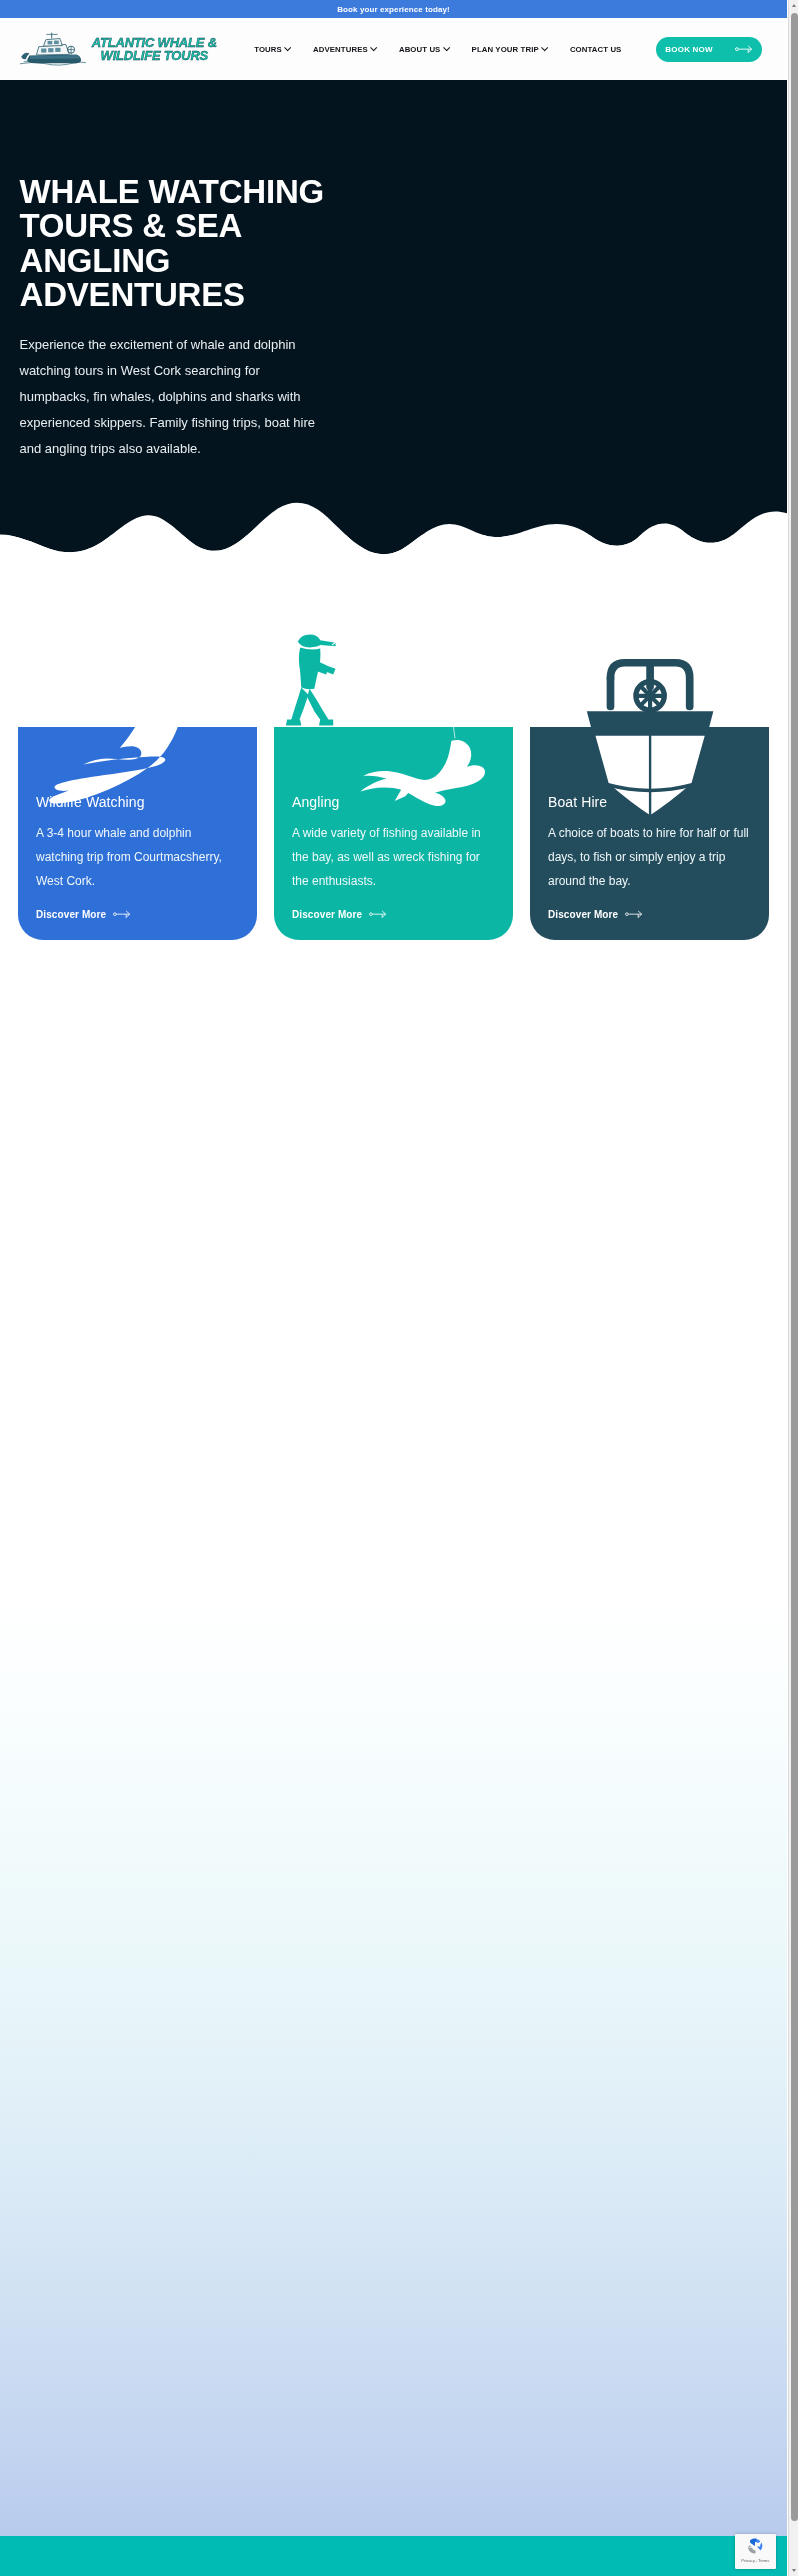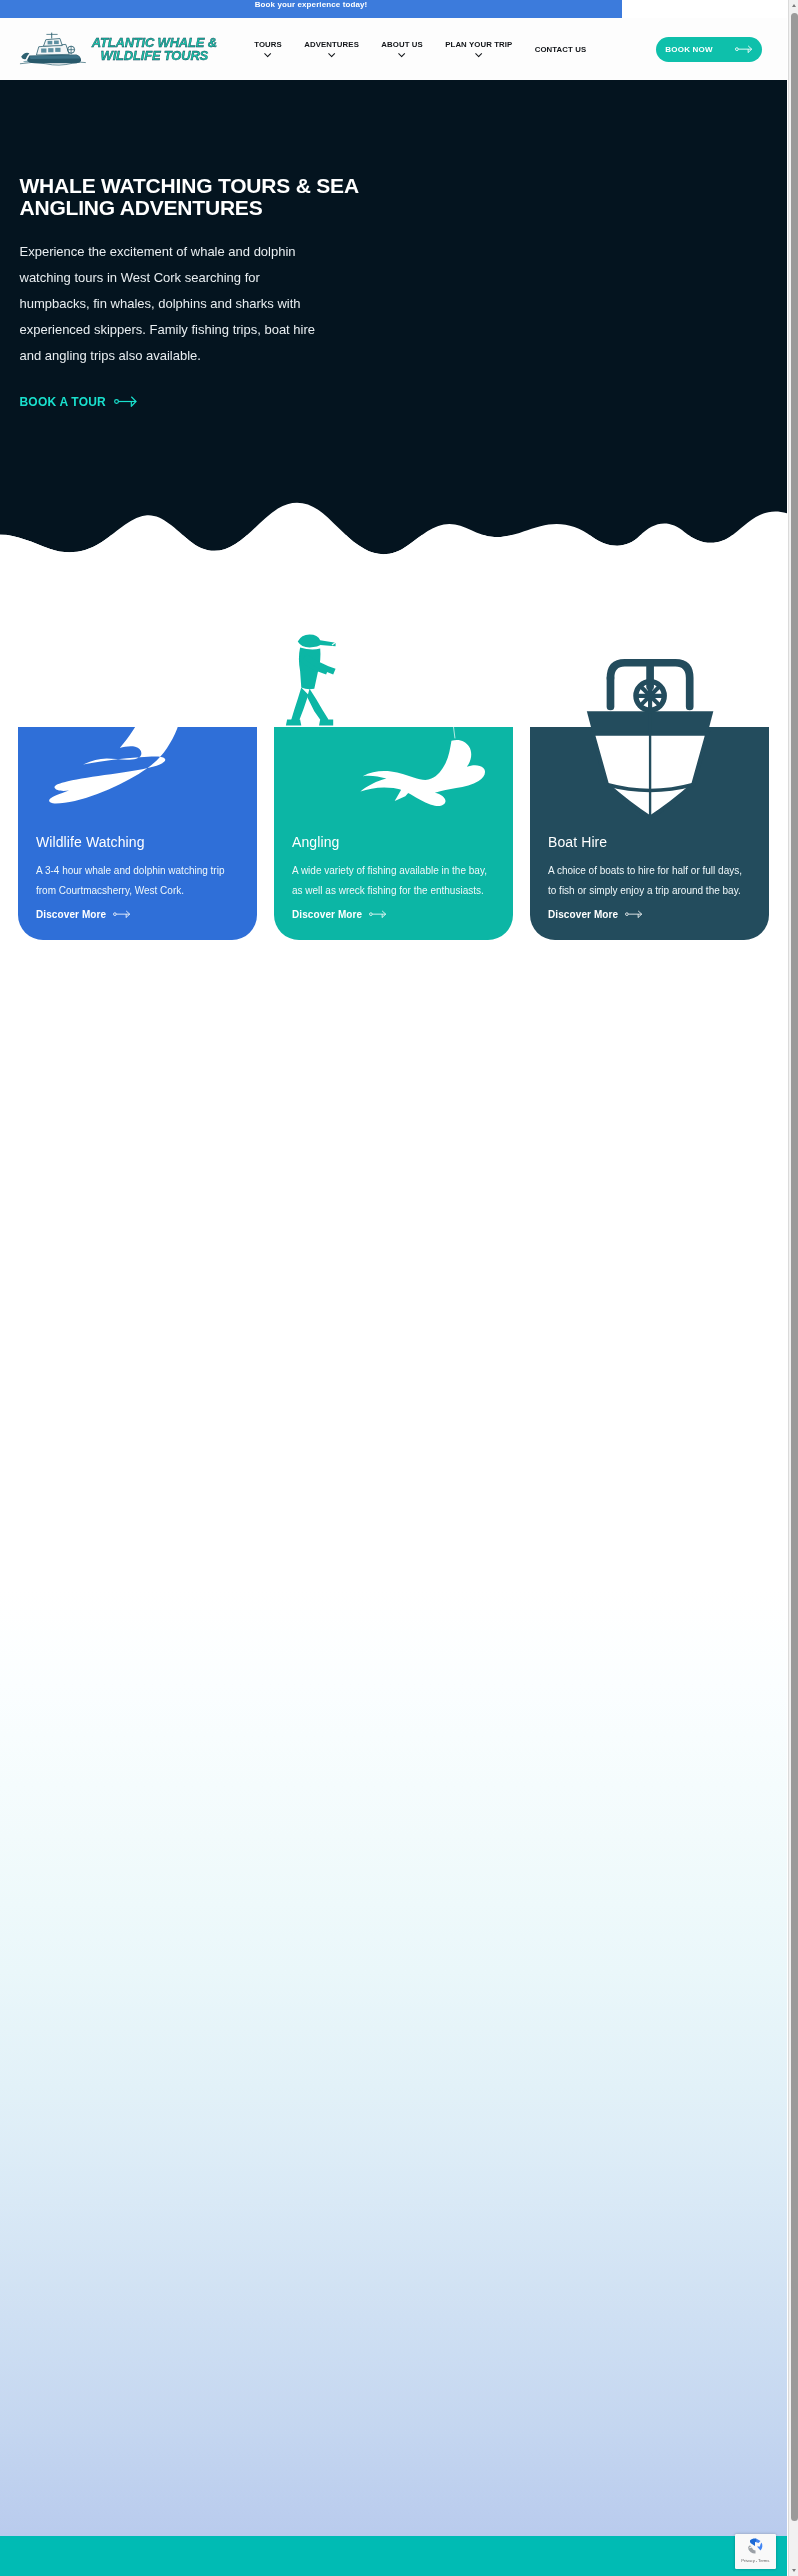--- a/index.html
+++ b/index.html
@@ -27,25 +27,25 @@
     width: 787px;
     height: 2576px;
     overflow: hidden;
     background: #ffffff;
   }
 
   
   .announce-bar {
     position: absolute;
     top: 0; left: 0;
-    width: 622px;
+    width: 787px;
     height: 18.3px;
     background: #3c7bdc;
     display: flex;
-    align-items: flex-start;
+    align-items: center;
     justify-content: center;
   }
   .announce-text {
     color: #ffffff;
     font-size: 8px;
     font-weight: bold;
     letter-spacing: 0.1px;
   }
 
   
@@ -95,21 +95,20 @@
     align-items: center;
     gap: 0px;
   }
   .nav-item {
     display: flex;
     align-items: center;
     gap: 3.5px;
     padding: 0 11.2px;
     cursor: pointer;
     white-space: nowrap;
-    flex-direction: column;
   }
   .nav-label {
     color: #111418;
     font-size: 7.8px;
     font-weight: bold;
     letter-spacing: 0.1px;
   }
   .chev {
     width: 5.3px; height: 5.3px;
     border-right: 0.9px solid #111418;
@@ -150,21 +149,21 @@
     overflow: hidden;
   }
   .hero-inner {
     position: absolute;
     left: 19.5px;
     top: 95px;
     width: 379px;
   }
   .hero-title {
     color: #ffffff;
-    font-size: 21px;
+    font-size: 33px;
     line-height: 1.04;
     font-weight: bold;
     letter-spacing: -0.2px;
     text-transform: uppercase;
     max-width: 355px;
   }
   .hero-sub {
     margin-top: 20px;
     color: #e9eef1;
     font-size: 13px;
@@ -263,23 +262,23 @@
   }
   .card-title {
     color: #ffffff;
     font-size: 14px;
     font-weight: 400;
     letter-spacing: 0.1px;
     margin-bottom: 10.6px;
   }
   .card-desc {
     color: #f0f8fa;
-    font-size: 10px;
+    font-size: 12px;
     line-height: 2.0;
-    margin-bottom: 8px;
+    margin-bottom: 16px;
     max-width: 204px;
   }
   .card-link {
     display: inline-flex;
     align-items: center;
     gap: 6.5px;
     cursor: pointer;
   }
   .card-link-label {
     color: #ffffff;

